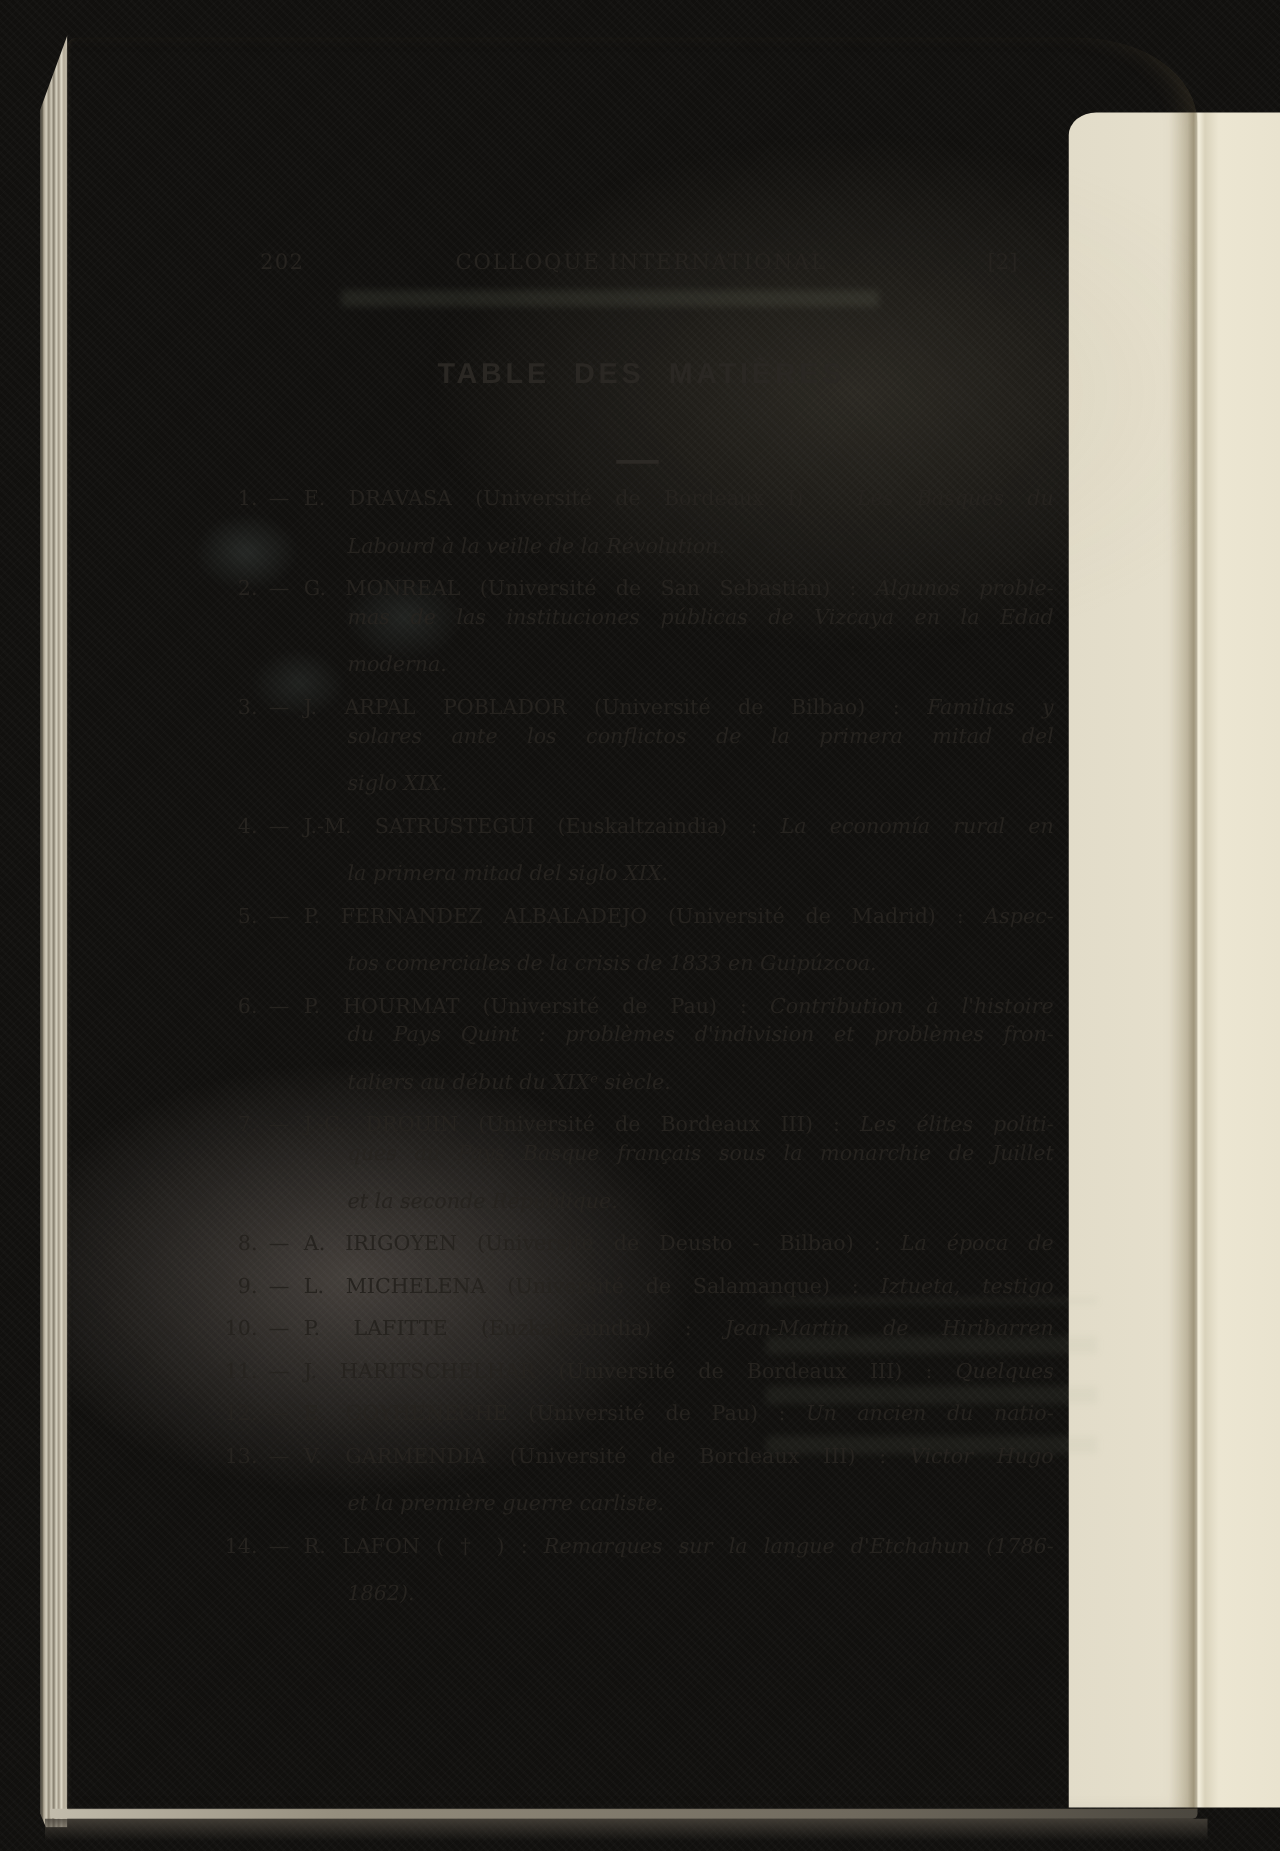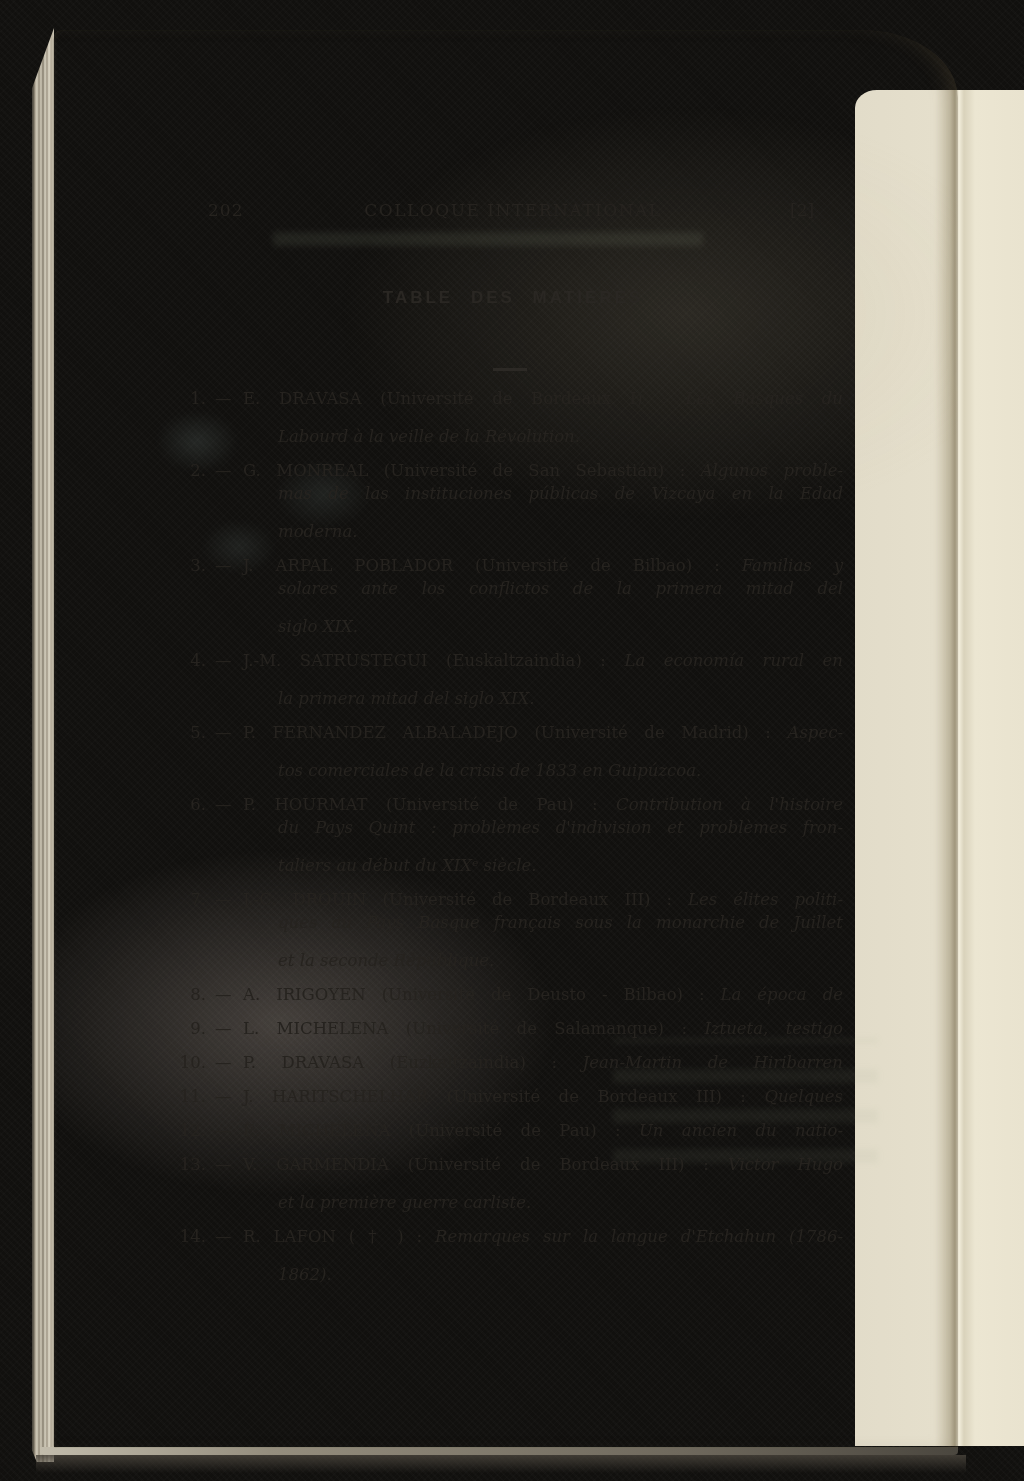--- a/index.html
+++ b/index.html
@@ -72,21 +72,21 @@
   
   .running-head { position:absolute; top:170px; left:0; width:100%; font-size:17px; line-height:20px; }
   .page-number { position:absolute; left:155px; letter-spacing:1px; }
   .running-title { position:absolute; left:130px; width:660px; text-align:center; letter-spacing:1.5px; }
   .issue-marker { position:absolute; left:737px; }
 
   
   .section-title {
     position:absolute; top:255px; left:130px; width:660px; margin:0;
     text-align:center; font-family:"Liberation Sans","DejaVu Sans",sans-serif;
-    font-weight:bold; font-size:17px; line-height:26px;
+    font-weight:bold; font-size:23px; line-height:26px;
     letter-spacing:3px; word-spacing:10px; color:#2a2723;
   }
   .title-rule { position:absolute; top:338px; left:440px; width:34px; height:3px; background:#2c2925; }
 
   
   .toc-list { position:absolute; top:357px; left:0; width:790px; margin:0; padding:0; list-style:none; }
   .toc-item { position:relative; margin:0 0 11px 0; font-size:16.5px; line-height:23px; }
   .toc-num  { position:absolute; left:0; top:0; width:153px; text-align:right; }
   .toc-dash { position:absolute; left:162px; top:0; }
   .toc-body { margin-left:225px; width:565px; }
@@ -201,37 +201,37 @@
     <span class="toc-dash">—</span>
     <div class="toc-body">
             <div class="toc-line first"><span>L. MICHELENA (Université de Salamanque) : </span><span class="ital">Iztueta, testigo</span></div>
           </div>
   </li>
 
   <li class="toc-item">
     <span class="toc-num">10.</span>
     <span class="toc-dash">—</span>
     <div class="toc-body">
-            <div class="toc-line first"><span>P. DRAVASA (Euzkaltzaindia) : </span><span class="ital">Jean-Martin de Hiribarren</span></div>
+            <div class="toc-line first"><span>P. LAFITTE (Euzkaltzaindia) : </span><span class="ital">Jean-Martin de Hiribarren</span></div>
           </div>
   </li>
 
   <li class="toc-item">
     <span class="toc-num">11.</span>
     <span class="toc-dash">—</span>
     <div class="toc-body">
             <div class="toc-line first"><span>J. HARITSCHELHAR (Université de Bordeaux III) : </span><span class="ital">Quelques</span></div>
           </div>
   </li>
 
   <li class="toc-item">
     <span class="toc-num">12.</span>
     <span class="toc-dash">—</span>
     <div class="toc-body">
-            <div class="toc-line first"><span>E. MICHELENA (Université de Pau) : </span><span class="ital">Un ancien du natio-</span></div>
+            <div class="toc-line first"><span>E. GOYHENECHE (Université de Pau) : </span><span class="ital">Un ancien du natio-</span></div>
           </div>
   </li>
 
   <li class="toc-item">
     <span class="toc-num">13.</span>
     <span class="toc-dash">—</span>
     <div class="toc-body">
             <div class="toc-line first"><span>V. GARMENDIA (Université de Bordeaux III) : </span><span class="ital">Victor Hugo</span></div>
             <div class="toc-line last ital">et la première guerre carliste.</div>
           </div>

